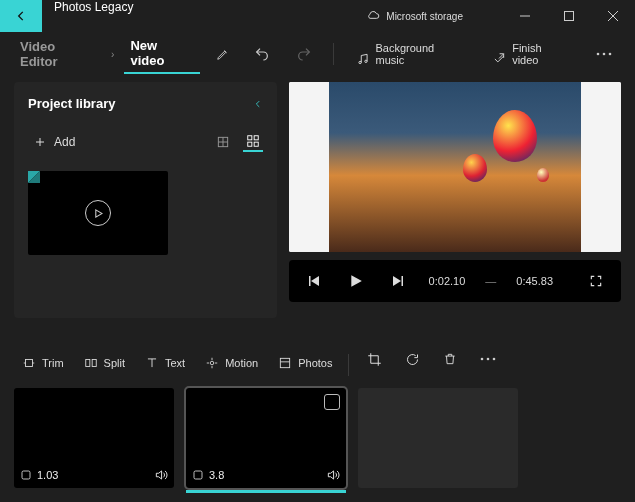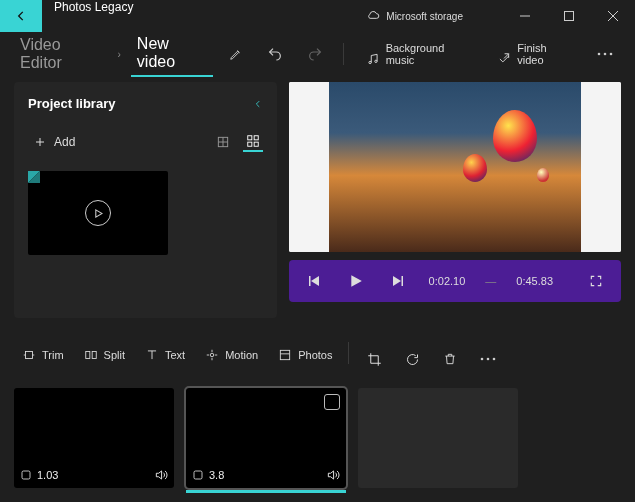--- a/index.html
+++ b/index.html
@@ -7,21 +7,21 @@
 .window { width:635px; height:502px; background:#1f1f1f; display:flex; flex-direction:column; }
 .titlebar { height:32px; display:flex; background:#1f1f1f; }
 .back-btn { width:42px; height:32px; background:#39d4d4; display:flex; align-items:center; justify-content:center; cursor:pointer; }
 .app-title { color:#fff; font-size:12px; margin-left:12px; flex:0 0 auto; }
 .tb-spacer { flex:1; }
 .cloud-area { display:flex; align-items:center; gap:6px; color:#ddd; font-size:10px; margin-right:40px; }
 .win-controls { display:flex; }
 .win-btn { width:44px; height:32px; display:flex; align-items:center; justify-content:center; color:#ccc; cursor:pointer; }
 .win-btn svg,.back-btn svg { pointer-events:none; }
 .toolbar { height:44px; display:flex; align-items:center; padding:0 14px; gap:8px; }
-.tb-text { color:#999; font-size:16px; padding:4px 6px; cursor:pointer; }
+.tb-text { color:#999; font-size:13px; padding:4px 6px; cursor:pointer;font-weight:bold; }
 .tb-text.active { color:#fff; border-bottom:2px solid #39d4d4; }
 .chev { color:#888; font-size:10px; margin:0 2px; }
 .pencil { margin-left:8px; cursor:pointer; }
 .tb-grow { flex:1; }
 .tb-btn { display:flex; align-items:flex-end; gap:6px; color:#ddd; font-size:11px; padding:6px 10px; cursor:pointer; border-radius:3px; }
 .tb-iconbtn { width:34px; height:34px; display:flex; align-items:center; justify-content:center; color:#bbb; cursor:pointer; }
 .tb-sep { width:1px; height:22px; background:#3a3a3a; margin:0 4px; }
 .main { flex:1; display:flex; gap:12px; padding:6px 14px 10px 14px; }
 .library { width:270px; background:#252525; border-radius:4px; padding:14px 14px 10px 14px; display:flex; flex-direction:column; }
 .lib-header { display:flex; align-items:center; justify-content:space-between; }
@@ -37,27 +37,27 @@
 .thumb .fold2 { position:absolute; top:0; left:0; width:0; height:0; border-style:solid; border-width:0 0 12px 12px; border-color:transparent transparent #1f7a7a transparent; }
 .play-circ { position:absolute; top:50%; left:50%; transform:translate(-50%,-50%); width:26px; height:26px; border:1.5px solid #ccc; border-radius:50%; display:flex; align-items:center; justify-content:center; }
 .preview { flex:1; display:flex; flex-direction:column; }
 .video-frame { background:#fff; height:170px; border-radius:2px; display:flex; overflow:hidden; }
 .vf-side { width:40px; background:#f4f4f4; }
 .vf-center { flex:1; background:linear-gradient(to bottom,#2a4a6a 0%,#3b5a7a 30%,#d6883a 55%,#4a2a1a 100%); position:relative; }
 .balloon { position:absolute; border-radius:50% 50% 50% 50% / 55% 55% 45% 45%; }
 .b1 { width:44px; height:52px; right:44px; top:28px; background:radial-gradient(circle at 35% 30%,#ffe34d 0%,#e23 55%,#1a2a7a 100%); }
 .b2 { width:24px; height:28px; right:94px; top:72px; background:radial-gradient(circle at 35% 30%,#ffd24d 0%,#d23 55%,#1a2a7a 100%); }
 .b3 { width:12px; height:14px; right:32px; top:86px; background:radial-gradient(circle at 35% 30%,#ffb 0%,#c33 70%); }
-.controls { margin-top:8px; background:#4c1d95; border-radius:4px; height:42px; display:flex; align-items:center; padding:0 10px; gap:12px; }
+.controls { margin-top:8px; background:#000000; border-radius:4px; height:42px; display:flex; align-items:center; padding:0 10px; gap:12px; }
 .ctrl { width:30px; height:30px; display:flex; align-items:center; justify-content:center; color:#ddd; cursor:pointer; }
 .time { color:#ddd; font-size:11px; margin:0 4px; }
 .dash { color:#888; }
 .ctrl-grow { flex:1; }
 .timeline { padding:10px 14px 14px 14px; }
-.tl-tools { display:flex; align-items:flex-start; gap:4px; padding:4px 0 12px 0; }
+.tl-tools { display:flex; align-items:flex-end; gap:4px; padding:4px 0 12px 0; }
 .tl-btn { display:flex; align-items:center; gap:6px; color:#ddd; font-size:11px; padding:6px 8px; cursor:pointer; }
 .clips { display:flex; gap:12px; }
 .clip { width:160px; height:100px; background:#000; border-radius:3px; position:relative; cursor:pointer; }
 .clip.sel { outline:2px solid #555; }
 .clip.sel::after { content:""; position:absolute; left:0; right:0; bottom:-5px; height:3px; background:#39d4d4; }
 .clip-check { position:absolute; top:6px; right:6px; width:16px; height:16px; border:1.5px solid #bbb; border-radius:3px; }
 .clip-bot { position:absolute; left:6px; right:6px; bottom:6px; display:flex; align-items:center; justify-content:space-between; color:#eee; font-size:11px; }
 .clip-dur { display:flex; align-items:center; gap:5px; }
 .clip.empty { background:#2a2a2a; }
 svg { display:block; }

